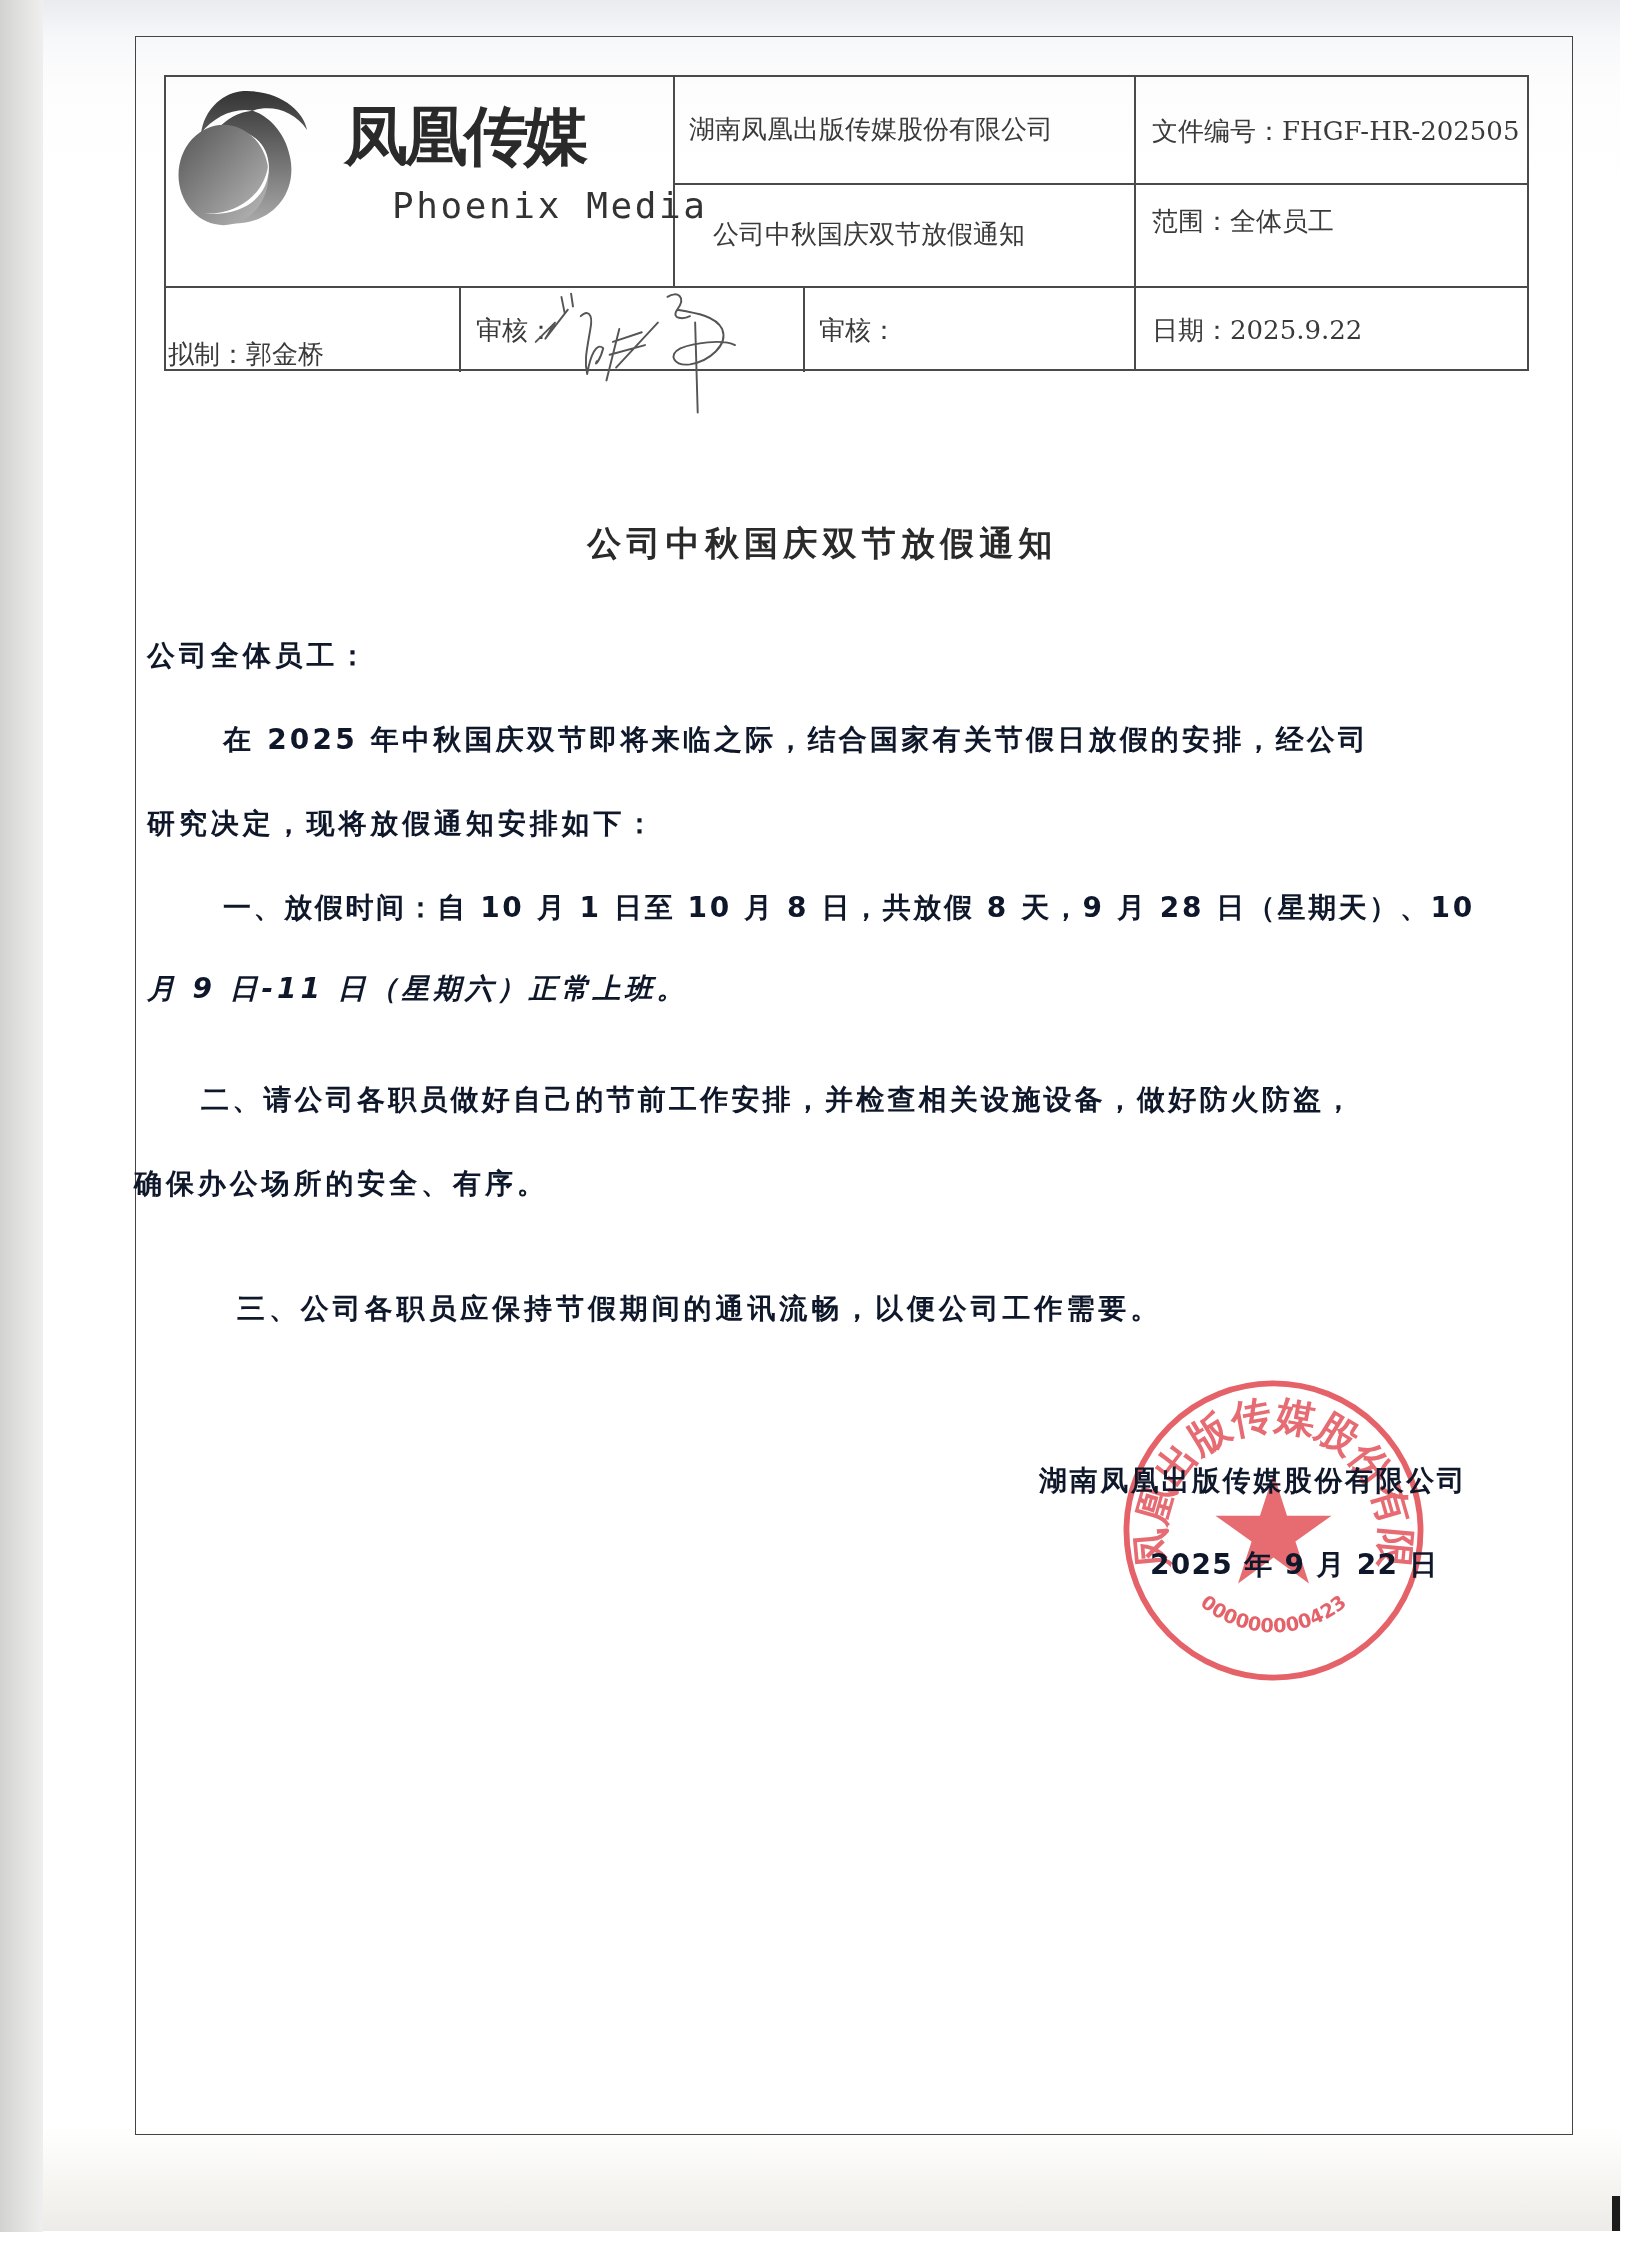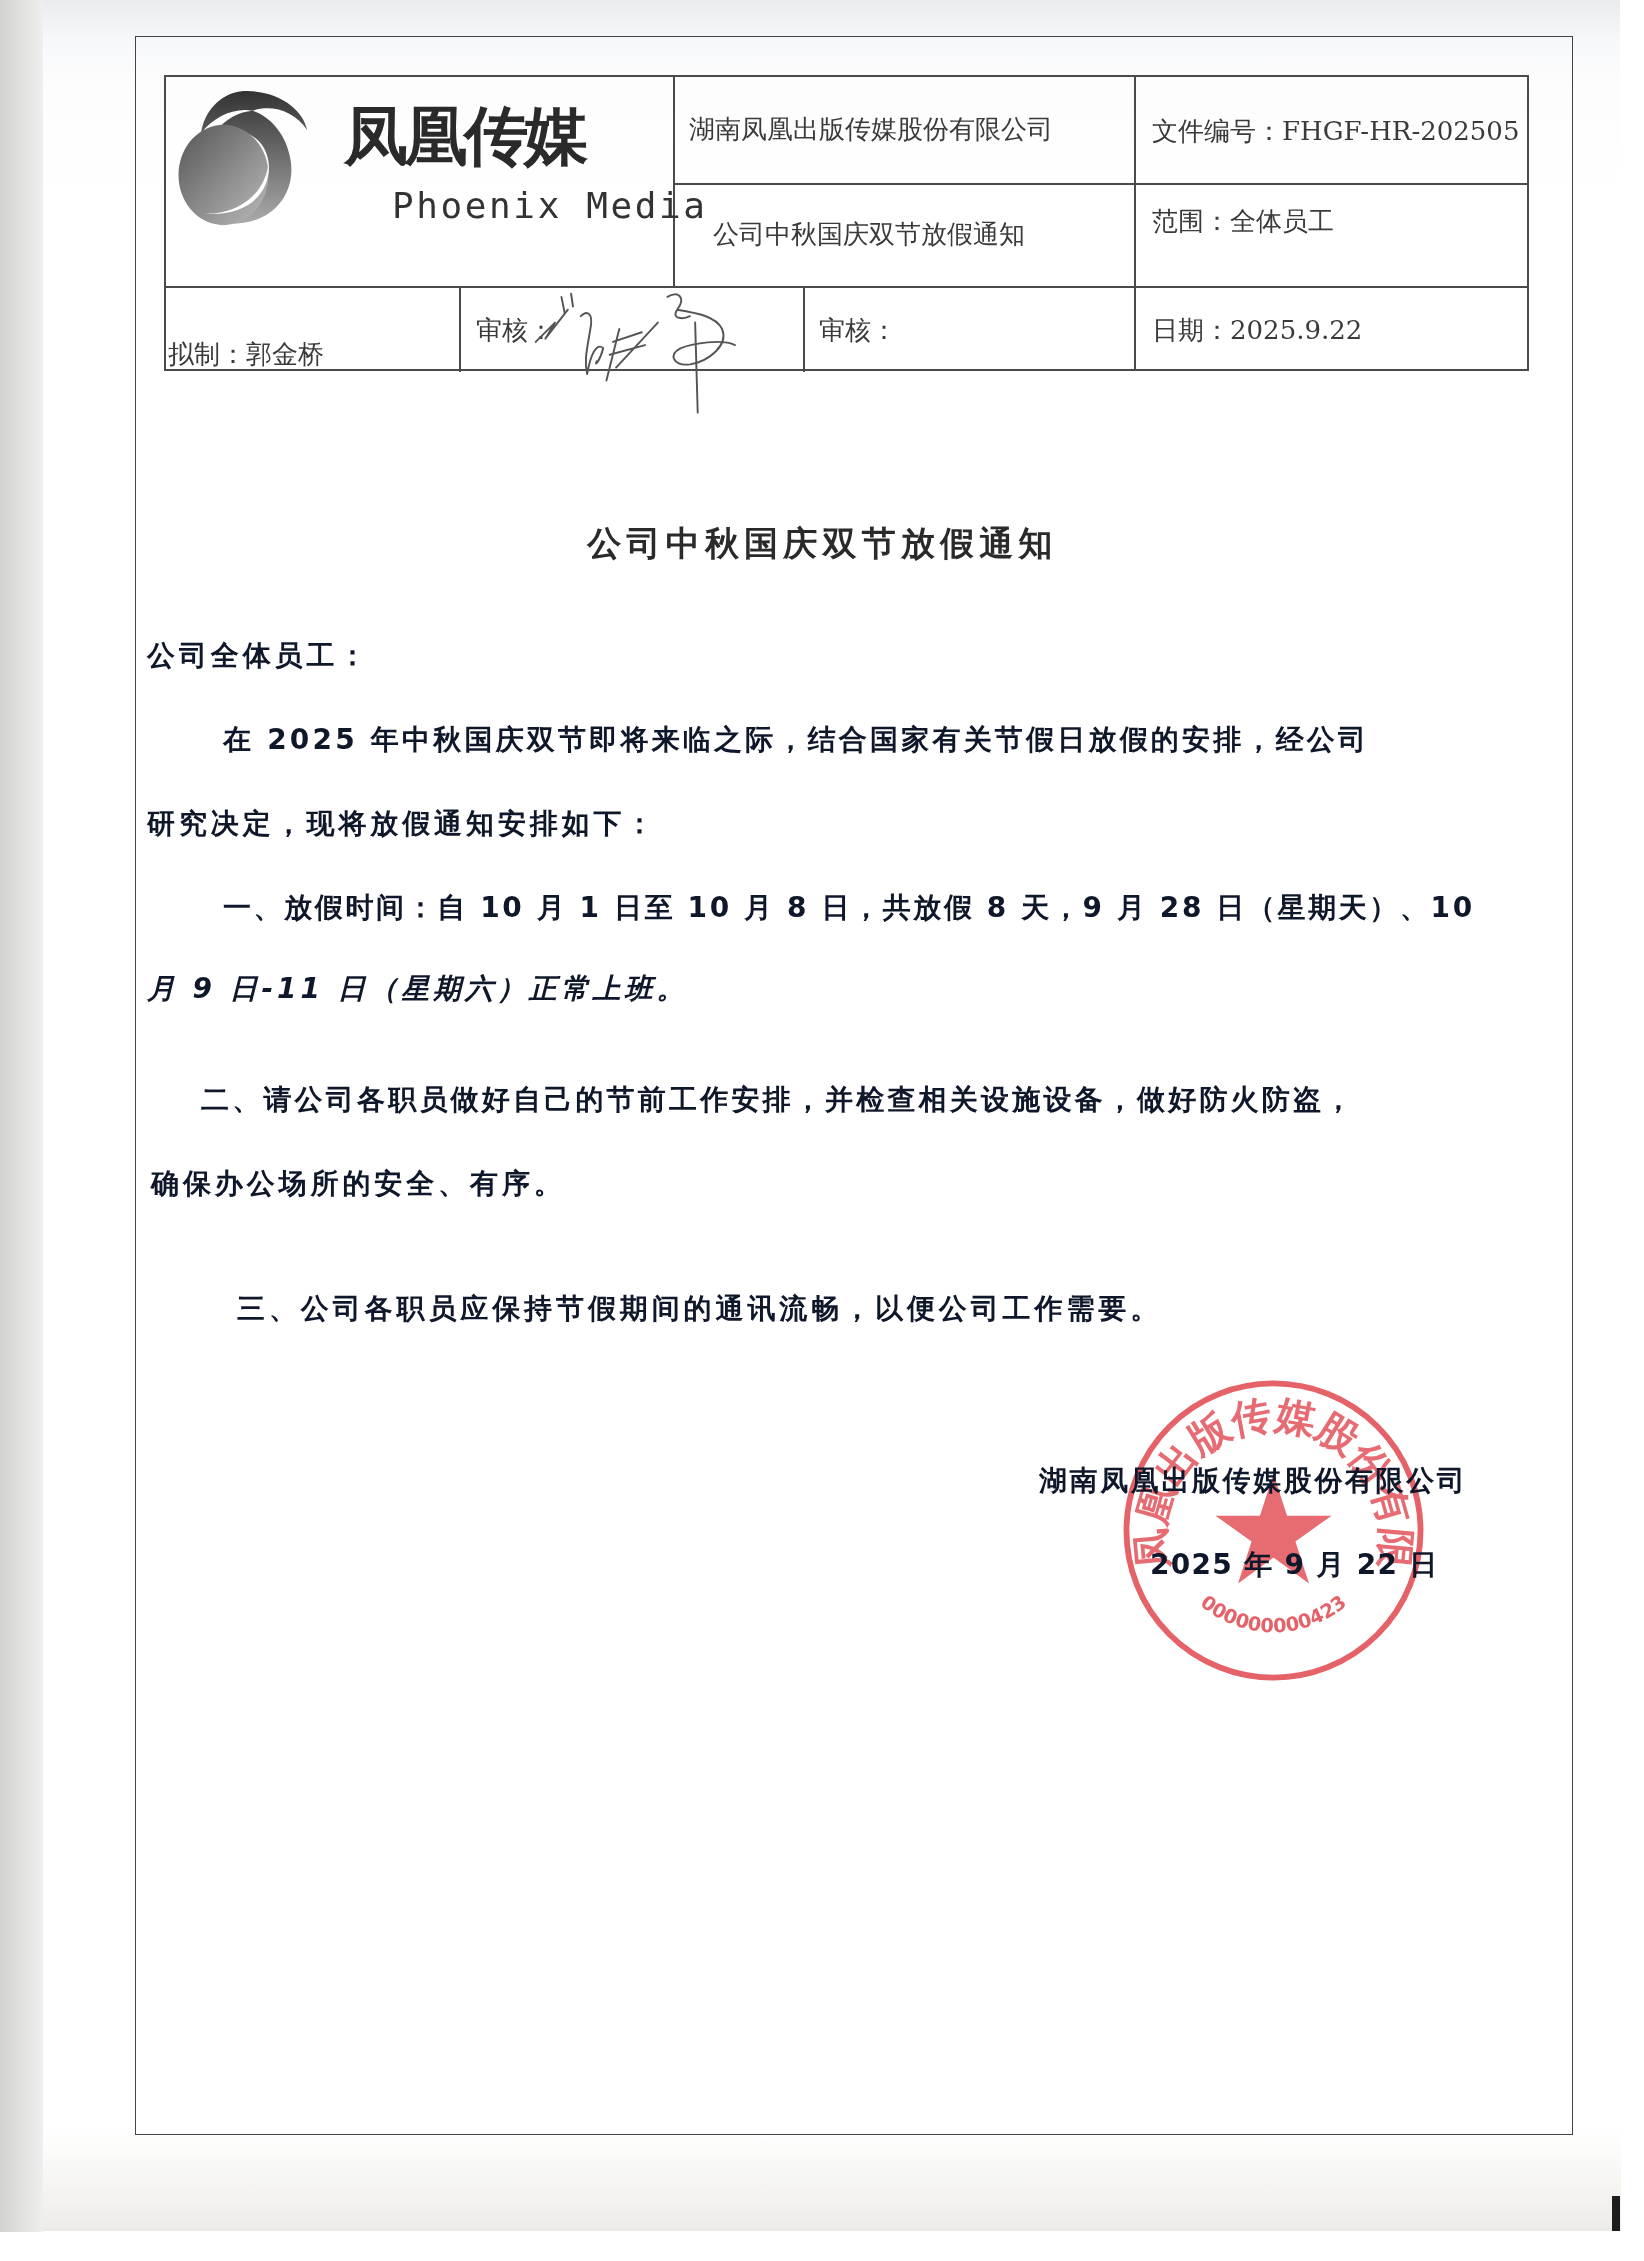--- a/index.html
+++ b/index.html
@@ -80,21 +80,21 @@
 </svg>
 
 <div class="doc-title">公司中秋国庆双节放假通知</div>
 
 <div class="body-line" style="left:147px;top:642px;">公司全体员工：</div>
 <div class="body-line" style="left:223px;top:726px;letter-spacing:3.2px;">在 2025 年中秋国庆双节即将来临之际，结合国家有关节假日放假的安排，经公司</div>
 <div class="body-line" style="left:147px;top:810px;">研究决定，现将放假通知安排如下：</div>
 <div class="body-line" style="left:223px;top:894px;letter-spacing:2.6px;">一、放假时间：自 10 月 1 日至 10 月 8 日，共放假 8 天，9 月 28 日（星期天）、10</div>
 <div class="body-line" style="left:147px;top:975px;font-style:italic;">月 9 日-11 日（星期六）正常上班。</div>
 <div class="body-line" style="left:201px;top:1086px;letter-spacing:3.2px;">二、请公司各职员做好自己的节前工作安排，并检查相关设施设备，做好防火防盗，</div>
-<div class="body-line" style="left:151px;top:1170px;">确保办公场所的安全、有序。</div>
+<div class="body-line" style="left:134px;top:1170px;">确保办公场所的安全、有序。</div>
 <div class="body-line" style="left:201px;top:1295px;margin-left:36px;">三、公司各职员应保持节假期间的通讯流畅，以便公司工作需要。</div>
 
 <svg class="stamp" viewBox="0 0 476 476">
   <defs>
     <path id="arcTop" d="M 78 300 A 168 168 0 1 1 398 300"></path>
     <path id="arcBot" d="M 120 350 A 175 175 0 0 0 356 350"></path>
   </defs>
   <circle cx="238" cy="238" r="228" fill="none" stroke="#e0474f" stroke-width="9" opacity="0.85"></circle>
   <text font-family="DejaVu Sans, sans-serif" font-size="62" fill="#e0474f" opacity="0.8" font-weight="bold">
     <textPath href="#arcTop" startOffset="50%" text-anchor="middle">湖南凤凰出版传媒股份有限公司</textPath>

